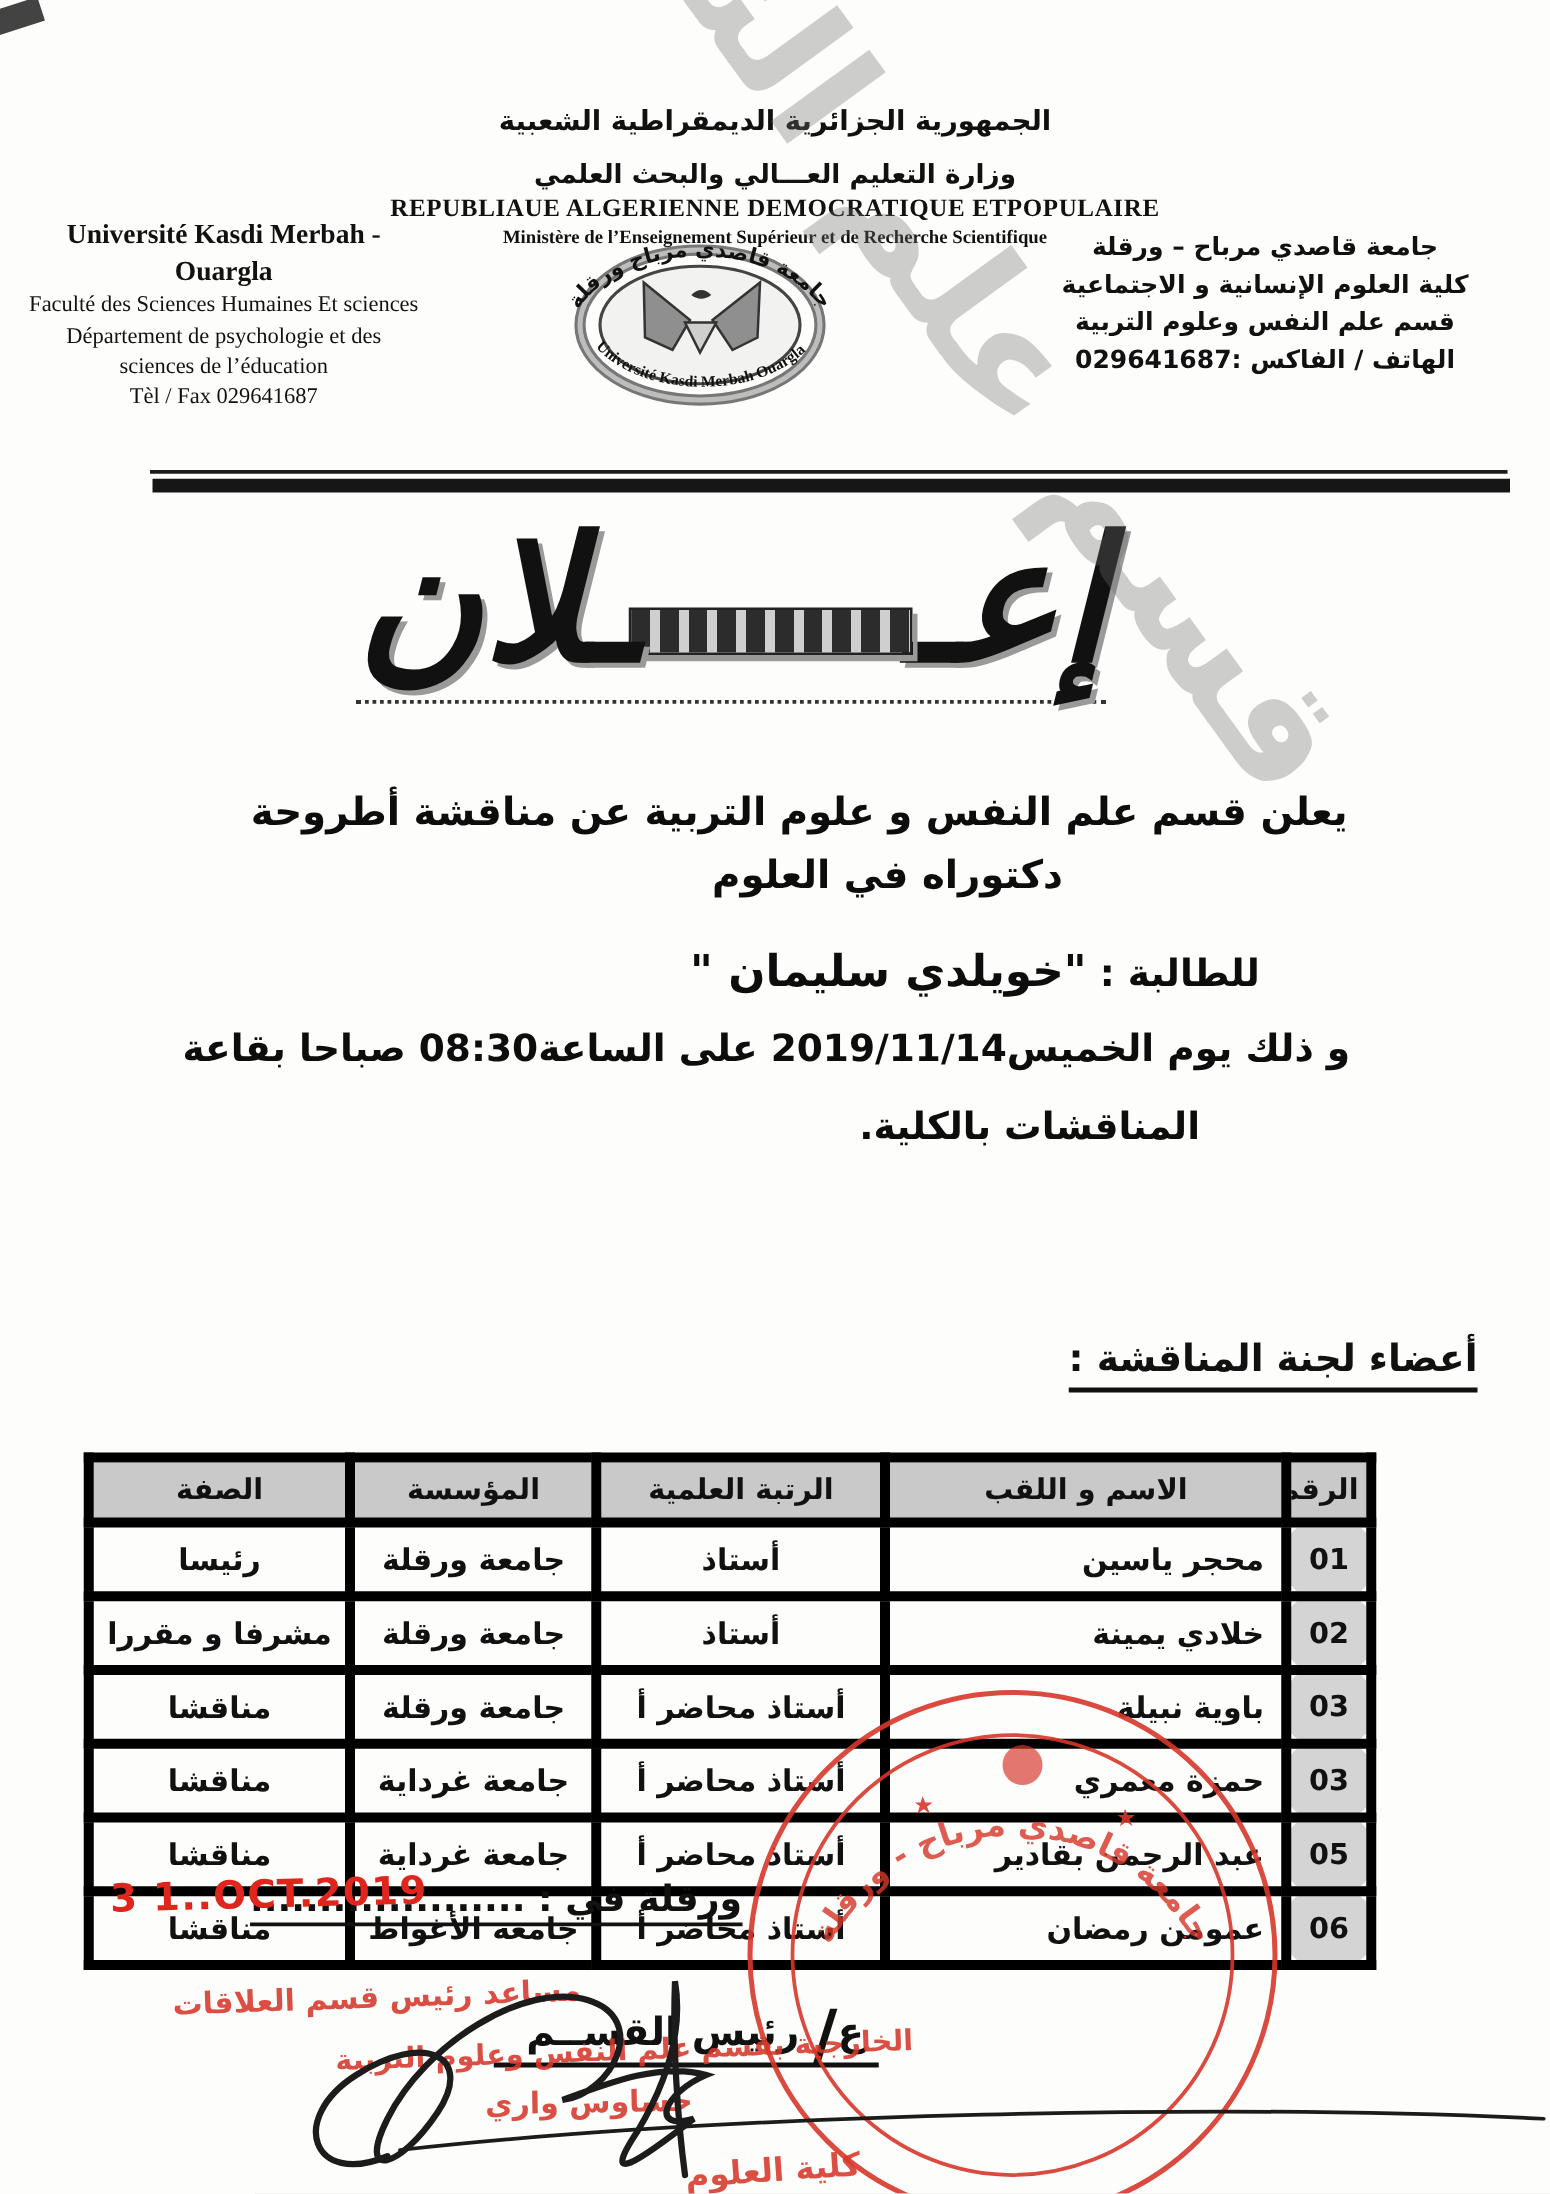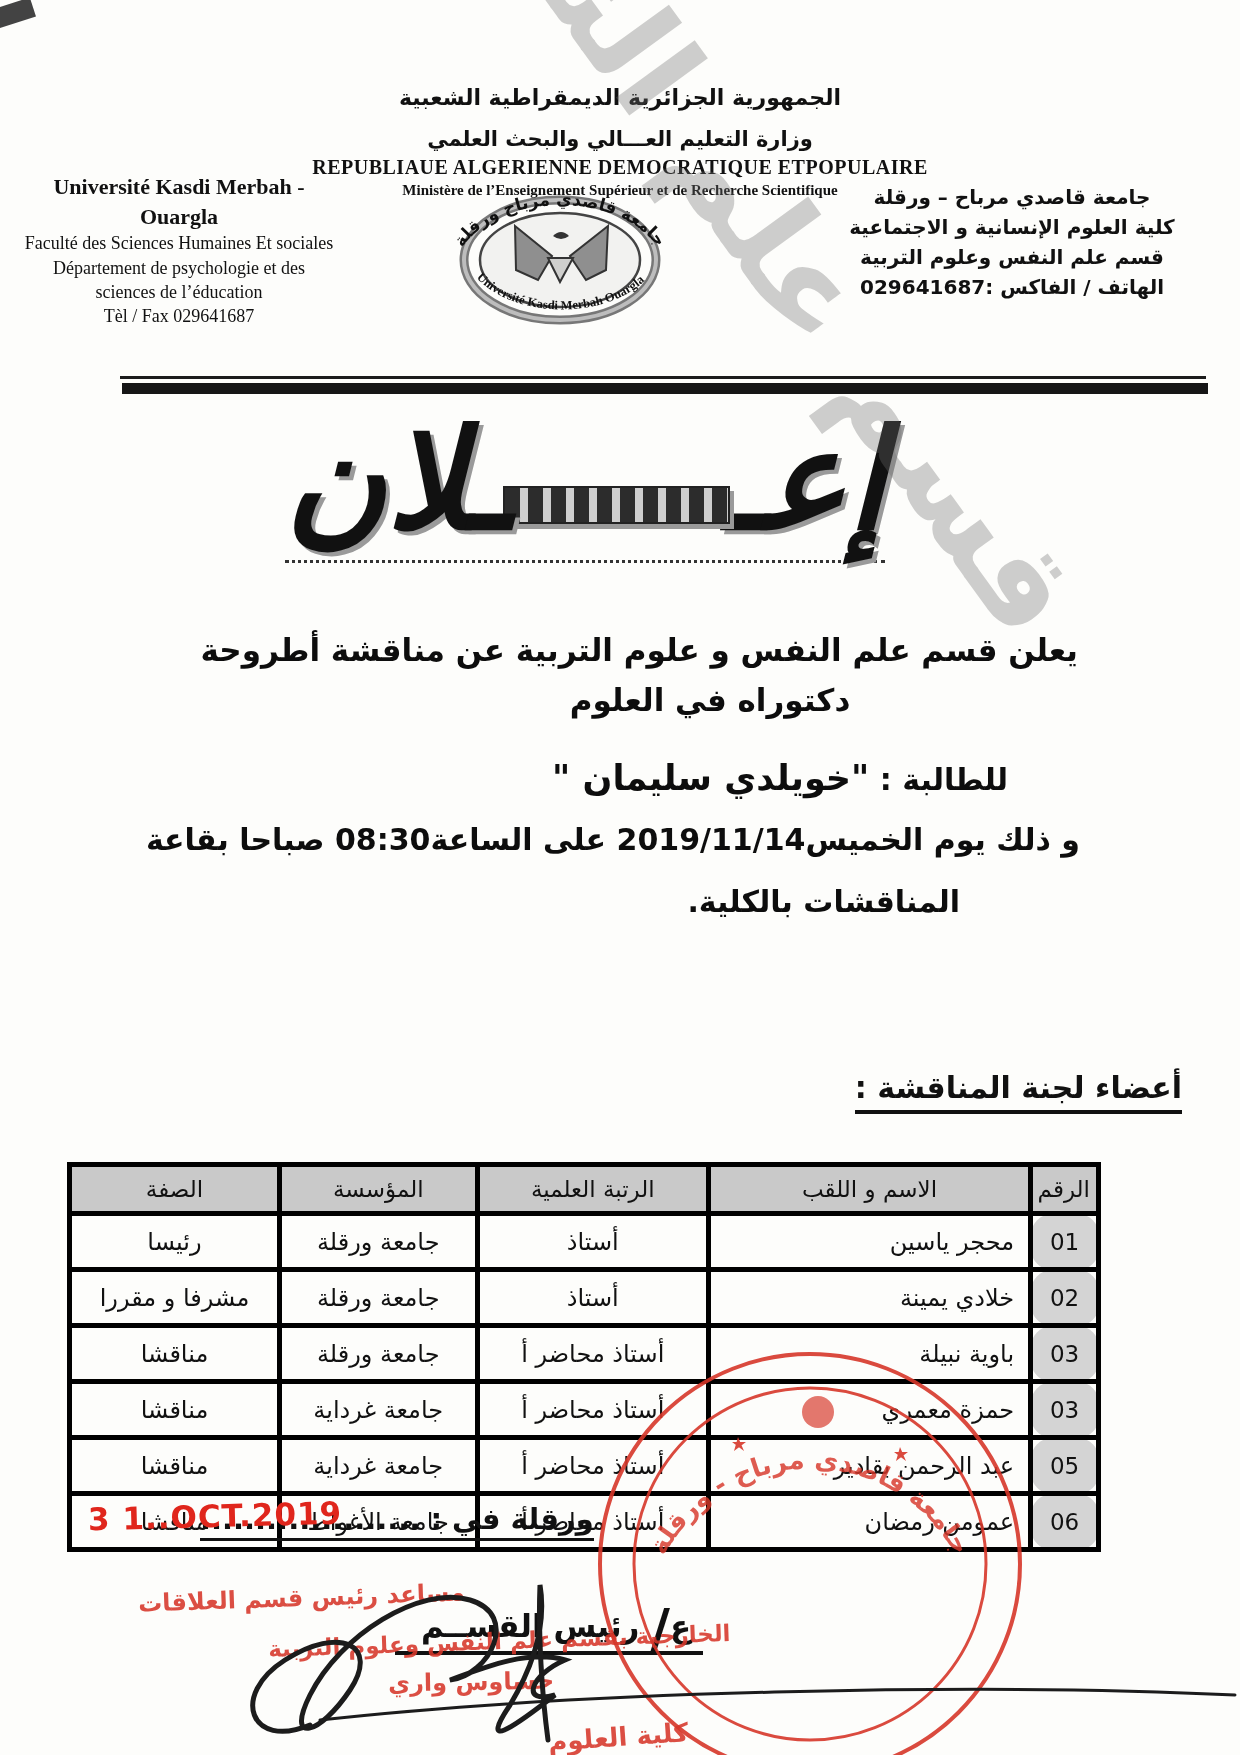--- a/index.html
+++ b/index.html
@@ -47,21 +47,21 @@
   .body-txt .l2{font-size:31px;text-align:center;margin-top:14px;padding-left:180px;}
   .body-txt .l3{font-size:30px;text-align:center;margin-top:40px;padding-left:320px;}
   .body-txt .l3 .stud{font-size:35px;}
   .body-txt .l4{font-size:30px;text-align:right;margin-top:24px;padding-right:40px;}
   .body-txt .l5{font-size:30px;text-align:right;margin-top:27px;padding-right:160px;}
   .committee-h{position:absolute;right:58px;top:1070px;direction:rtl;
     font-size:30px;font-weight:bold;border-bottom:4px solid #111;padding-bottom:5px;}
   
   .tbl{position:absolute;left:67px;top:1162px;width:1034px;direction:rtl;
     border-collapse:collapse;table-layout:fixed;}
-  .tbl th,.tbl td{border:5px solid #000000;font-weight:normal;overflow:hidden;}
+  .tbl th,.tbl td{border:8px solid #000000;font-weight:bold;overflow:hidden;}
   .tbl th{background:#c9c9c9;font-size:23px;height:40px;padding:2px 6px;}
   .tbl td{font-size:24px;height:47px;padding:2px 8px;text-align:center;background:#fdfdfb;border-radius:21px;}
   .tbl td.num{background:#d4d4d4;font-size:23px;}
   .tbl td.name{text-align:right;padding-right:14px;}
   .tbl th.role-h,.tbl th.inst-h{text-align:center;}
   
   .place-line{position:absolute;left:200px;top:1502px;direction:rtl;
     font-size:29px;font-weight:bold;border-bottom:3px solid #111;padding-bottom:2px;}
   .date-stamp{position:absolute;left:88px;top:1498px;font-size:31px;font-weight:bold;
     color:#e0261c;transform:rotate(-1.5deg);letter-spacing:1px;white-space:nowrap;}
@@ -87,21 +87,21 @@
 
   <div class="hdr">
     <div class="ar1">الجمهورية الجزائرية الديمقراطية الشعبية</div>
     <div class="ar2">وزارة التعليم العـــالي والبحث العلمي</div>
     <div class="fr1">REPUBLIAUE ALGERIENNE DEMOCRATIQUE ETPOPULAIRE</div>
     <div class="fr2">Ministère de l’Enseignement Supérieur et de Recherche Scientifique</div>
   </div>
 
   <div class="block-left">
     <div class="b1">Université Kasdi Merbah - Ouargla</div>
-    <div class="b2">Faculté des Sciences Humaines Et sociales</div>
+    <div class="b2">Faculté des Sciences Humaines Et sciences</div>
     <div class="b2">Département de psychologie et des</div>
     <div class="b2">sciences de l’éducation</div>
     <div class="b2">Tèl / Fax 029641687</div>
   </div>
 
   <div class="block-right">
     <div>جامعة قاصدي مرباح – ورقلة</div>
     <div>كلية العلوم الإنسانية و الاجتماعية</div>
     <div>قسم علم النفس وعلوم التربية</div>
     <div>الهاتف / الفاكس :029641687</div>

